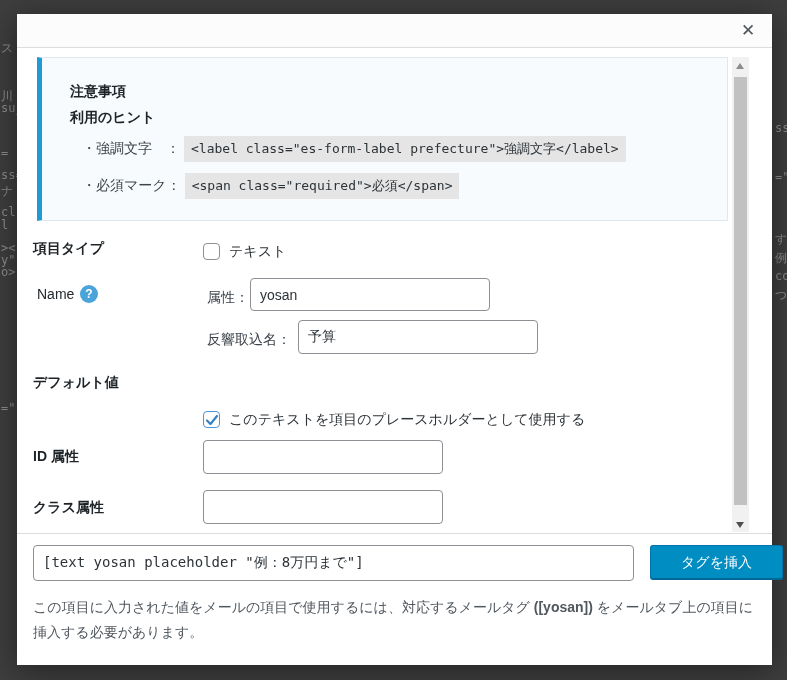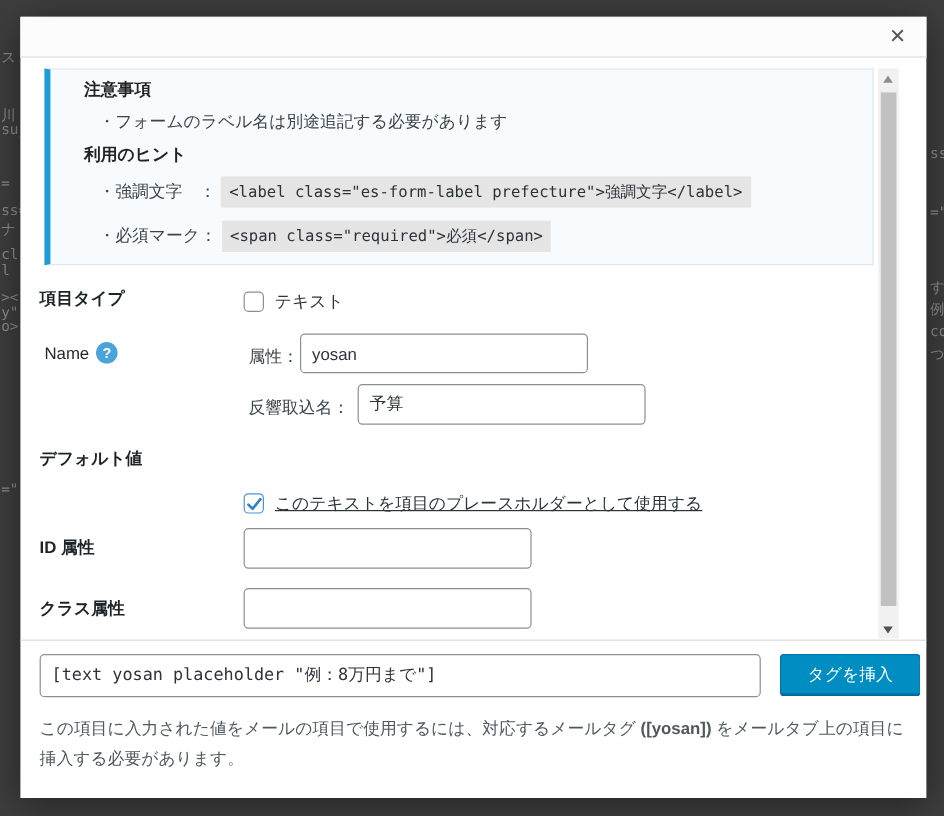--- a/index.html
+++ b/index.html
@@ -41,21 +41,21 @@
     width:24px; height:24px; line-height:24px; text-align:center;
     font-size:17px; font-weight:bold; color:#50575e; cursor:pointer;
   }
 
   
   .notice-box {
     position:absolute; left:20px; top:43px; width:691px; height:164px;
     background:#f7fbfd;
     border:1px solid #dfe8ee;
     border-left:5px solid #1e9bd7;
-    padding:3px 18px 10px 28px;
+    padding:20px 18px 10px 28px;
     overflow:hidden;
   }
   .notice-h { font-weight:bold; color:#1d2327; line-height:26px; }
   .notice-b { color:#3c434a; line-height:28px; padding-left:12px; }
   .hint-row { display:flex; align-items:center; padding-left:12px; height:37px; color:#3c434a; }
   .hint-label { white-space:pre; }
   .code-chip {
     font-family:"DejaVu Sans Mono","Liberation Mono",monospace;
     font-size:13px; color:#2c3338;
     background:#e5e5e5;
@@ -100,21 +100,21 @@
     text-align:center; line-height:18px; cursor:pointer;
   }
 
   
   .footer-sep { position:absolute; left:0; top:519px; right:0; border-top:1px solid #dcdcde; }
   .tag-input {
     position:absolute; left:16px; top:531px; width:601px; height:36px;
     font-family:"DejaVu Sans Mono","Liberation Mono",monospace; font-size:14px;
   }
   .insert-btn {
-    position:absolute; left:633px; top:531px; width:117px; height:35px;
+    position:absolute; left:633px; top:531px; width:133px; height:35px;
     background:#008ec2; color:#fff; font-size:14px;
     font-family:"Liberation Sans","DejaVu Sans",sans-serif;
     border:1px solid #0073aa; border-bottom-color:#006799; border-radius:3px;
     box-shadow:inset 0 -1px 0 #006799;
     cursor:pointer;
   }
   .footer-desc {
     position:absolute; left:16px; top:581px; width:724px;
     color:#50575e; line-height:25px;
   }
@@ -147,21 +147,20 @@
   </div>
 
 <div class="modal">
 
   <div class="titlebar">
     <span class="close-btn">✕</span>
   </div>
 
   <div class="notice-box">
     <div class="notice-h">注意事項</div>
-    <div class="notice-b">・フォームのラベル名は別途追記する必要があります</div>
     <div class="notice-h">利用のヒント</div>
     <div class="hint-row">
       <span class="hint-label">・強調文字　：</span>
       <span class="code-chip">&lt;label class="es-form-label prefecture"&gt;強調文字&lt;/label&gt;</span>
     </div>
     <div class="hint-row">
       <span class="hint-label">・必須マーク：</span>
       <span class="code-chip">&lt;span class="required"&gt;必須&lt;/span&gt;</span>
     </div>
   </div>
@@ -186,21 +185,21 @@
   <input class="tinput" style="left: 233px; top: 264px; width: 240px; height: 33px;" value="yosan">
   <span class="inline-label" style="left:190px;top:317px;">反響取込名：</span>
   <input class="tinput" style="left: 281px; top: 306px; width: 240px; height: 34px;" value="予算">
 
   <span class="flabel" style="left:16px;top:360px;">デフォルト値</span>
   <span class="checkbox checked" style="left:186px;top:397px;">
     <svg width="14" height="14" viewBox="0 0 14 14">
         <path d="M2 7.5 L5.5 11 L12 3" stroke="#3582c4" stroke-width="2.2" fill="none" stroke-linecap="round" stroke-linejoin="round"></path>
       </svg>
   </span>
-  <span class="cb-label" style="left:212px;top:397px;text-decoration:underline;">このテキストを項目のプレースホルダーとして使用する</span>
+  <span class="cb-label" style="left:212px;top:397px;">このテキストを項目のプレースホルダーとして使用する</span>
 
   <span class="flabel" style="left:16px;top:434px;">ID 属性</span>
   <input class="tinput" style="left: 186px; top: 426px; width: 240px; height: 34px;" value="">
 
   <span class="flabel" style="left:16px;top:485px;">クラス属性</span>
   <input class="tinput" style="left: 186px; top: 476px; width: 240px; height: 34px;" value="">
 
   <div class="footer-sep"></div>
   <input class="tinput tag-input" value="[text yosan placeholder &quot;例：8万円まで&quot;]" style="">
   <button class="insert-btn">タグを挿入</button>

